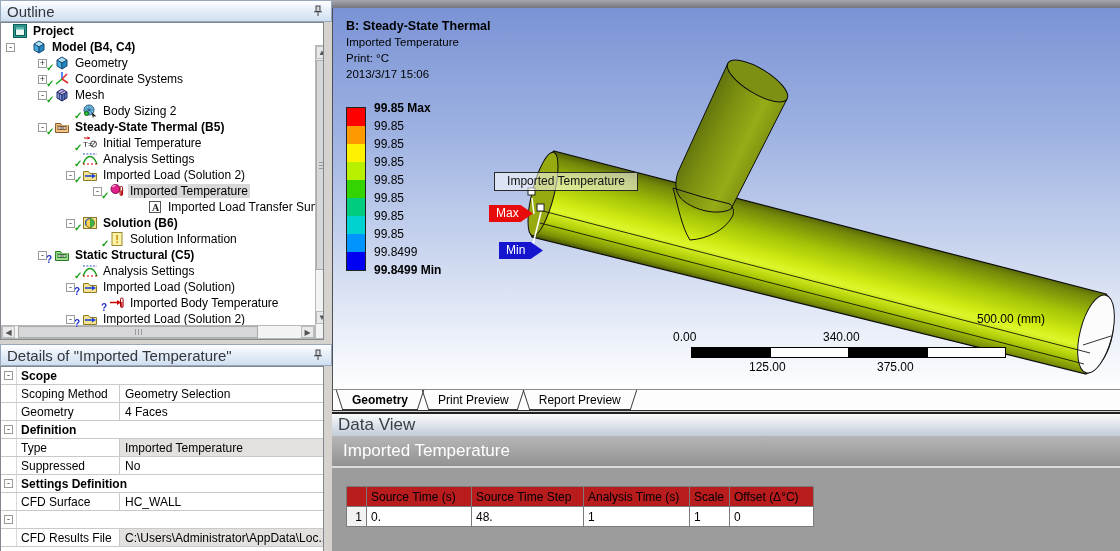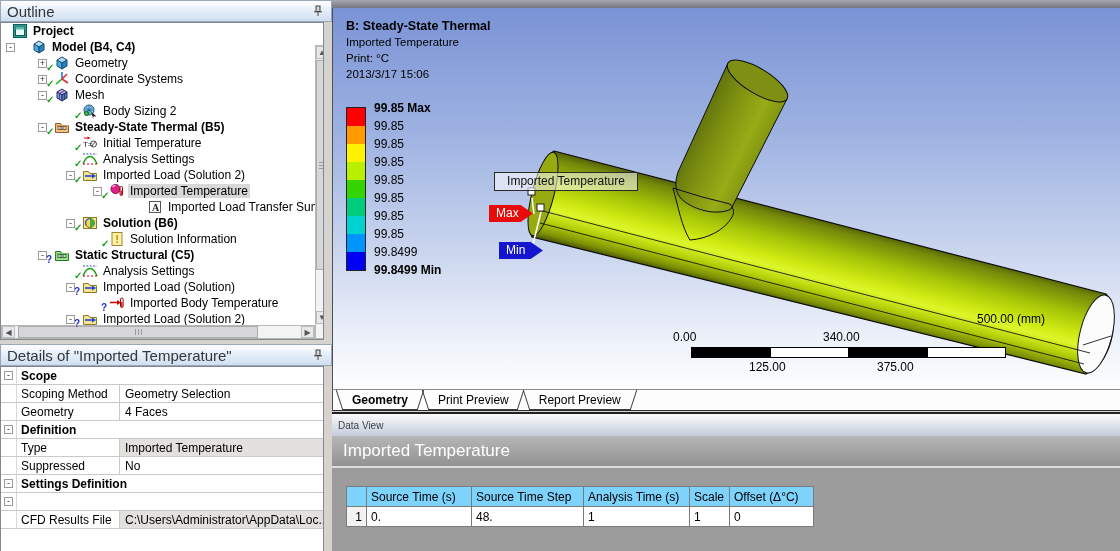--- a/index.html
+++ b/index.html
@@ -82,27 +82,27 @@
   
   #tabbar{position:absolute;left:332px;top:389px;right:0;height:22px;background:#fdfdfd;border-top:1px solid #8a8a8a;
     border-left:1px solid #4f4f56;border-bottom:1px solid #2e2e2e;box-sizing:border-box;display:flex;align-items:stretch;padding-left:4px;}
   .tab{position:relative;padding:0 15px;display:flex;align-items:center;font-size:12px;}
   .tab::before{content:"";position:absolute;left:2px;top:0;bottom:0;width:55%;border-left:1px solid #3a3a3a;border-bottom:1px solid #3a3a3a;transform:skewX(18deg);}
   .tab::after{content:"";position:absolute;right:2px;top:0;bottom:0;width:55%;border-right:1px solid #3a3a3a;border-bottom:1px solid #3a3a3a;transform:skewX(-18deg);}
   .tab.active{font-weight:bold;}
 
   
   #dvtitle{position:absolute;left:332px;top:412px;right:0;height:24px;background:linear-gradient(#fafbfd,#c3ccd9);
-    border-top:2px solid #222;box-sizing:border-box;display:flex;align-items:center;padding-left:6px;color:#3a3f46;font-size:10px;}
+    border-top:2px solid #222;box-sizing:border-box;display:flex;align-items:center;padding-left:6px;color:#3a3f46;font-size:17px;}
   #dvbody{position:absolute;left:332px;top:436px;right:0;bottom:0;background:#9c9c9c;overflow:hidden;}
   #dvheader{height:30px;background:linear-gradient(#b6b6b6,#929292);border-bottom:2px solid #dcdcdc;
     color:#fff;font-size:17px;display:flex;align-items:center;padding-left:11px;}
   #dvtable{position:absolute;left:14px;top:50px;border-collapse:collapse;background:#9c9c9c;font-size:12px;}
   #dvtable th,#dvtable td{border:1px solid #7b7b7b;height:19px;padding:0 4px;text-align:left;font-weight:normal;}
-  #dvtable th{background:#7dd3fc;}
+  #dvtable th{background:#b91c1c;}
   #dvtable td{background:#fff;}
   #dvtable .rn{background:#f2f2f2;text-align:right;}
   .w0{width:11px;} .w1{width:96px;} .w2{width:103px;} .w3{width:97px;} .w4{width:31px;} .w5{width:75px;}
 </style>
 </head>
 <body>
 
 <div id="stage">
 
   <div id="outline">
@@ -443,20 +443,25 @@
       <div class="drow">
         <span class="dcol0"></span>
         <span class="dlab">Suppressed</span>
         <span class="dval">No</span>
       </div>
       <div class="drow">
         <span class="dcol0">
             <span class="mini">-</span>
           </span>
         <span class="dhead">Settings Definition</span>
+      </div>
+      <div class="drow">
+        <span class="dcol0"></span>
+        <span class="dlab">CFD Surface</span>
+        <span class="dval">HC_WALL</span>
       </div>
       <div class="drow">
         <span class="dcol0">
             <span class="mini">-</span>
           </span>
       </div>
       <div class="drow">
         <span class="dcol0"></span>
         <span class="dlab">CFD Results File</span>
         <span class="dval mut">C:\Users\Administrator\AppData\Loc...</span>

